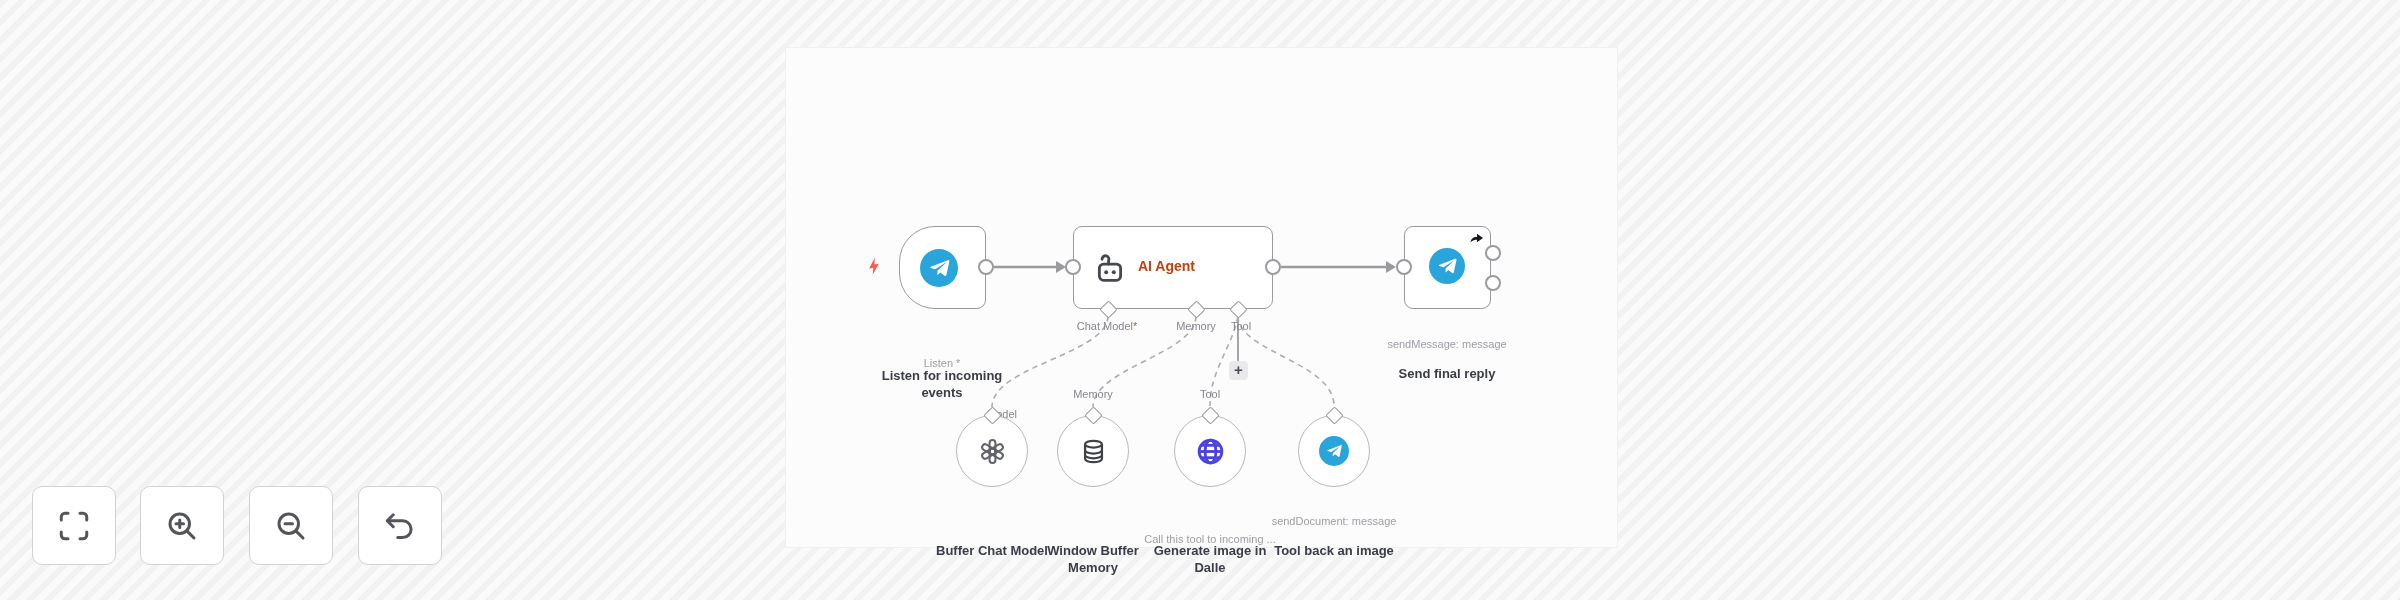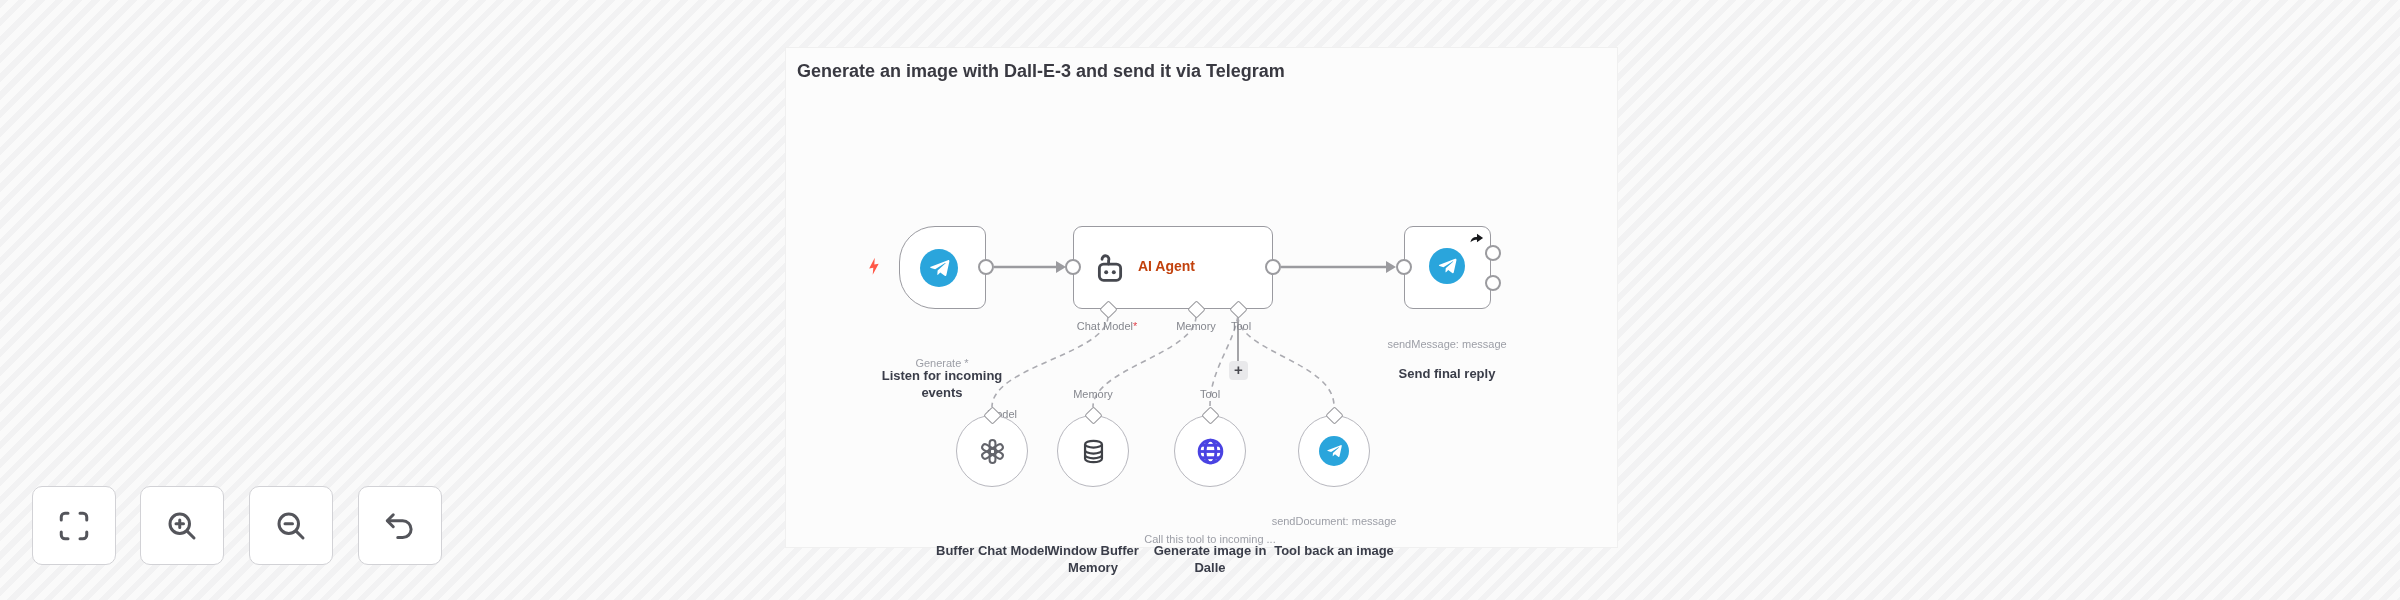--- a/index.html
+++ b/index.html
@@ -61,21 +61,20 @@
   .nowrap{white-space:nowrap;}
   .w135{width:135px;}
   .w120{width:120px;}
   .w130{width:130px;}
 </style>
 </head>
 <body>
 
 <div class="canvas">
 
-  <div class="wf-title">Generate an image with Dall-E-3 and send it via Telegram</div>
 
   <svg class="wires" width="833" height="501" viewBox="0 0 833 501">
     <path class="wire" d="M208 219 H271"></path>
     <path class="ah" d="M270 213 L280 219 L270 225 Z"></path>
     <path class="wire" d="M495 219 H601"></path>
     <path class="ah" d="M600 213 L610 219 L600 225 Z"></path>
     <path class="wire-thin" d="M452 268 V313"></path>
     <path class="dash" d="M322 268 C322 306 206 318 206 359"></path>
     <path class="dash" d="M410 268 C410 306 307 320 307 359"></path>
     <path class="dash" d="M452 268 C446 300 424 322 424 358"></path>
@@ -88,21 +87,21 @@
 
   <div class="node trigger" style="left:113px;top:178px;width:87px;height:83px;">
     <div class="tg-badge" style="left:20px;top:22px;width:38px;height:38px;">
       <svg width="24" height="24" viewBox="0 0 24 24">
           <path fill="#fff" d="M2.5 11.3L20.9 4.2c.9-.35 1.7.2 1.4 1.6l-2.9 13.1c-.2 1-.8 1.2-1.7.75l-4.4-3.2-2.1 2c-.25.25-.45.45-.9.45l.3-4.4 8-7.2c.35-.3-.08-.5-.55-.2l-9.9 6.2-4.3-1.3c-.95-.3-.97-.95.2-1.4z"></path>
         </svg>
     </div>
   </div>
   <div class="port" style="left:192px;top:211px;"></div>
   <div class="node-label w135" style="left:156px;top:273px;">Listen for incoming events</div>
-  <div class="node-sub" style="left:156px;top:309px;">Generate *</div>
+  <div class="node-sub" style="left:156px;top:309px;">Listen *</div>
 
   <div class="node" style="left:287px;top:178px;width:200px;height:83px;">
     <svg style="position:absolute;left:18px;top:25px;" width="36" height="34" viewBox="0 0 24 24">
       <g fill="none" stroke="#46484F" stroke-width="2" stroke-linecap="round" stroke-linejoin="round">
         <rect x="4.5" y="8.5" width="15" height="11.5" rx="3"></rect>
         <path d="M11 8.5 V6 a2.4 2.4 0 1 0 -4.6 -0.9"></path>
       </g>
       <circle cx="9.3" cy="14.3" r="1.4" fill="#46484F"></circle>
       <circle cx="14.7" cy="14.3" r="1.4" fill="#46484F"></circle>
     </svg>

